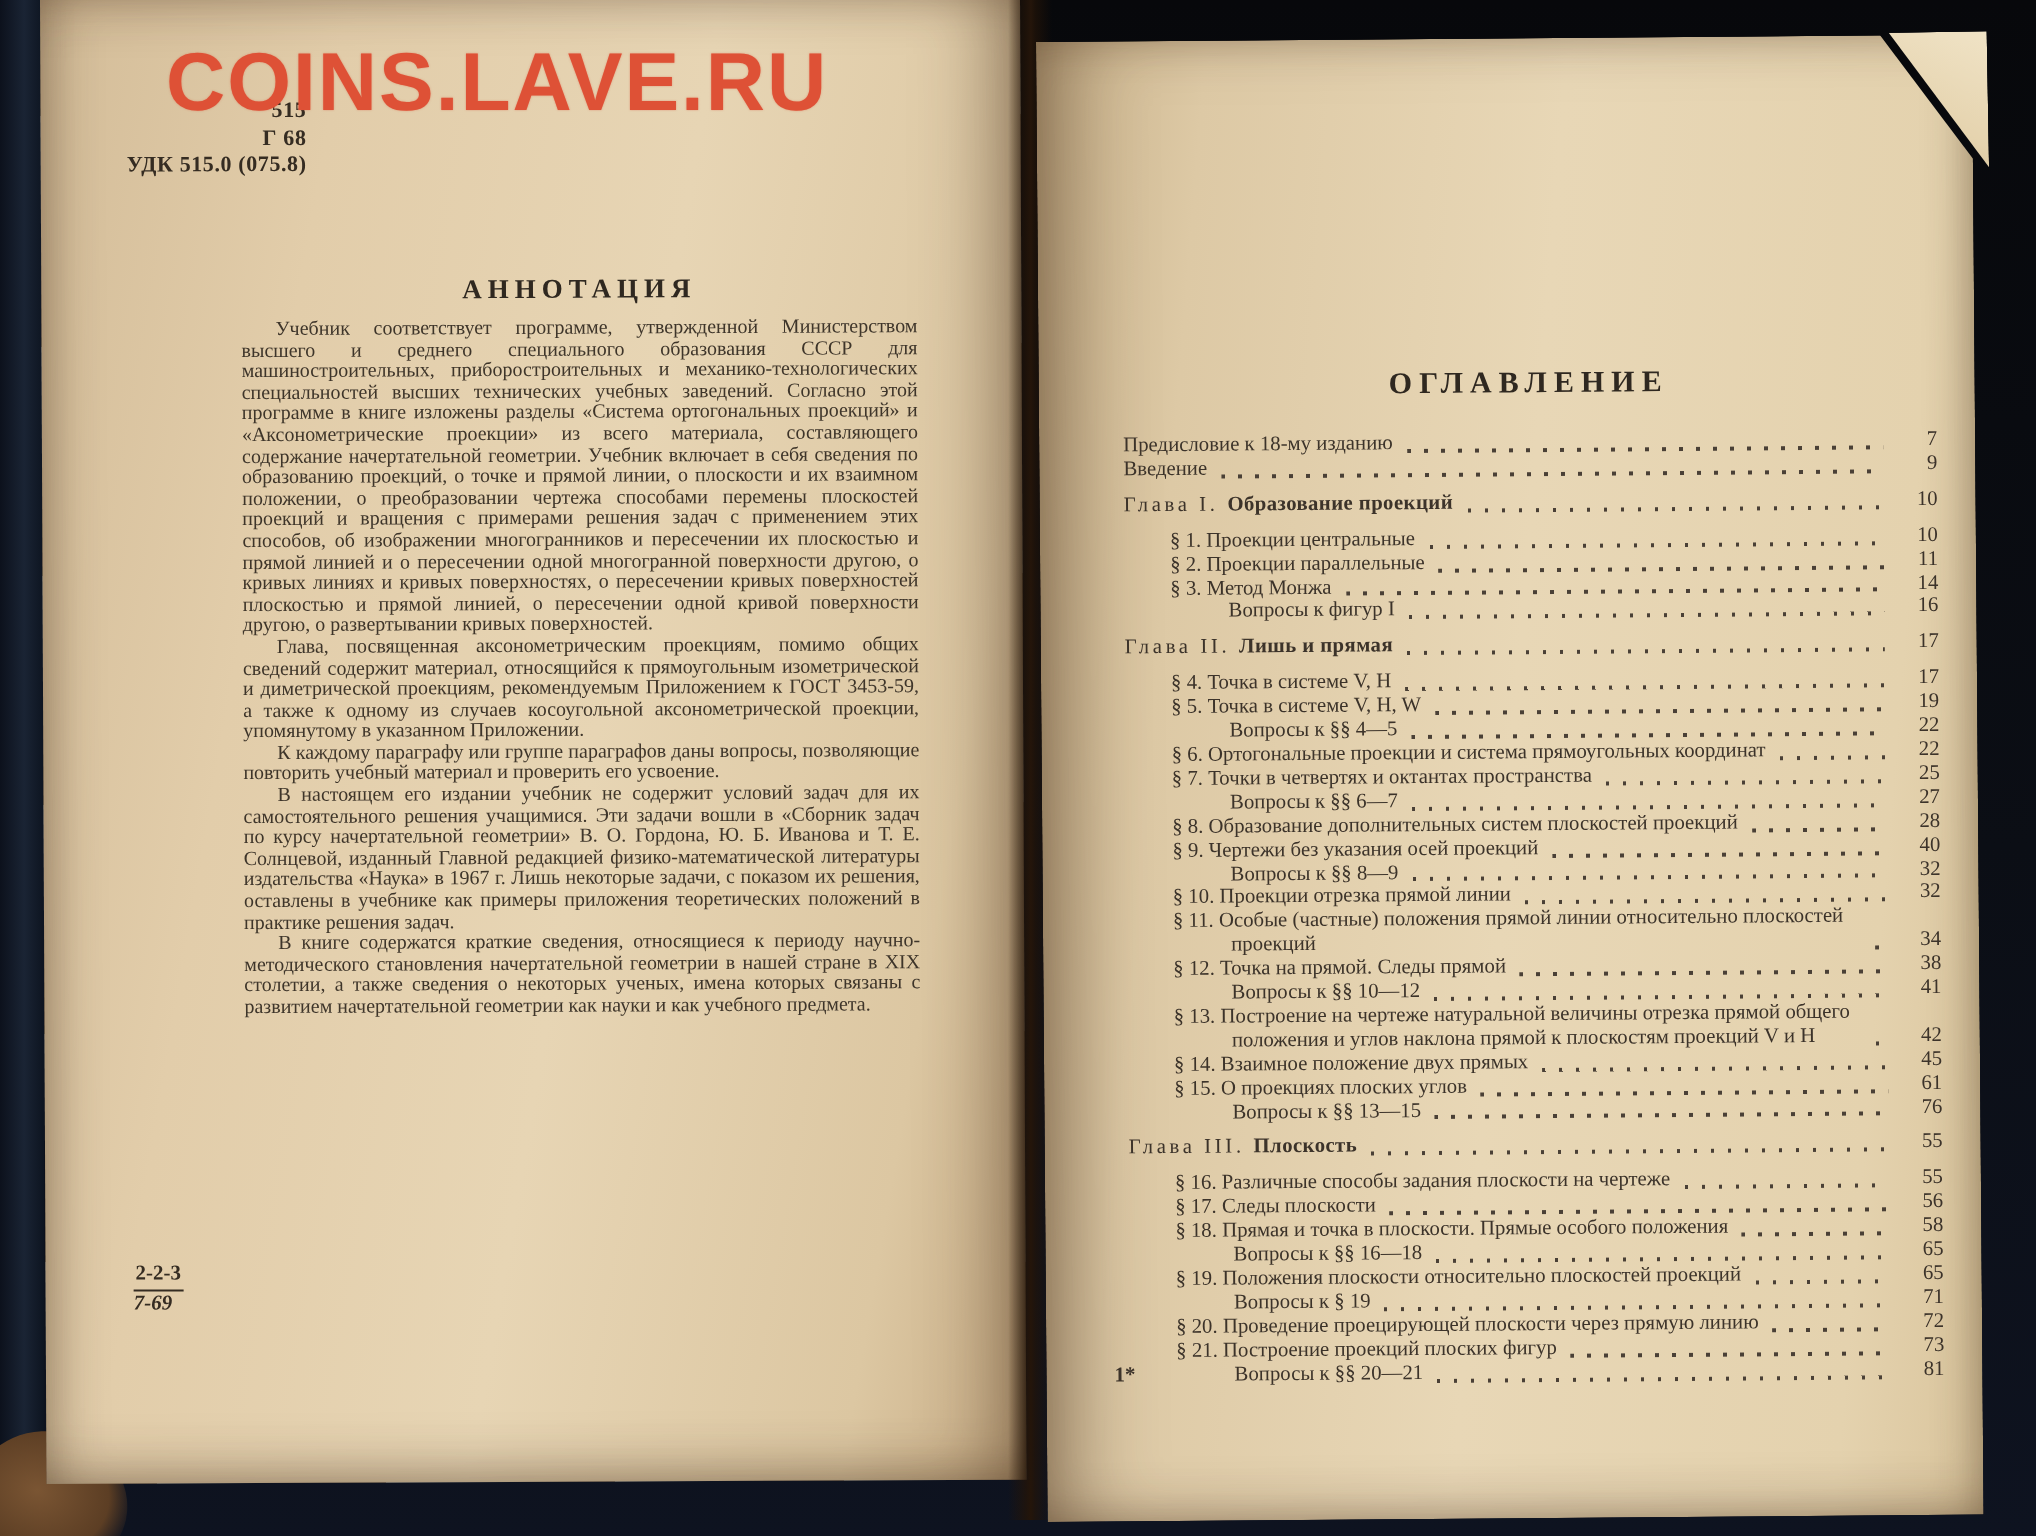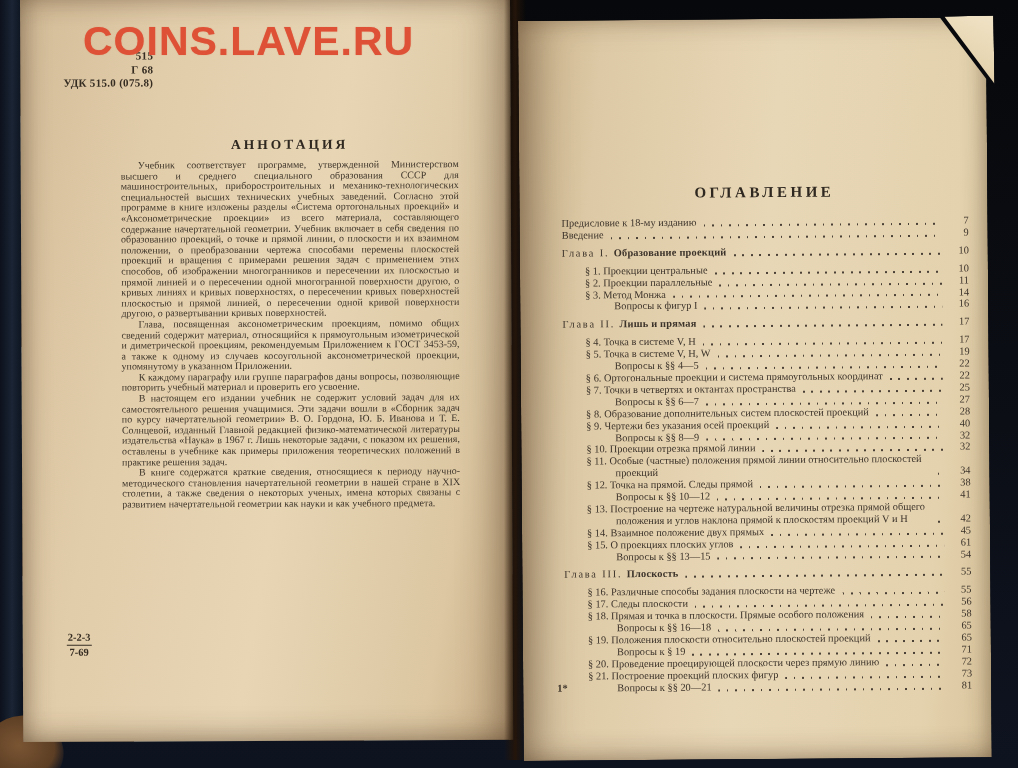--- a/index.html
+++ b/index.html
@@ -29,23 +29,23 @@
                inset 0 14px 26px -14px rgba(90,60,35,.22);
   }
   .codes{position:absolute;left:43px;top:50px;color:#352c22;font-weight:bold;
     font-size:11px;line-height:13.5px;letter-spacing:.3px;text-align:right;}
   .anno-title{position:absolute;left:100px;top:138px;width:338px;text-align:center;
     color:#2f2820;font-weight:bold;font-size:13.5px;letter-spacing:3px;}
   .anno-body{position:absolute;left:100px;top:161px;width:338px;color:#3e352a;
     font-size:10px;line-height:10.6px;text-align:justify;}
   .anno-body p{margin:0;text-indent:1.7em;}
   .print-fraction{position:absolute;left:44px;top:631px;color:#352c22;font-weight:bold;
-    font-size:10.5px;line-height:13px;text-align:center;}
+    font-size:10.5px;line-height:13px;text-align:left;}
   .print-fraction .num{display:inline-block;border-bottom:1.4px solid #352c22;padding:0 1px 1px;}
-  .print-fraction .den{display:block;}
+  .print-fraction .den{display:block;font-style:italic;}
   
   .spine{
     position:absolute;left:504px;top:0;width:22px;height:760px;
     background:linear-gradient(90deg,rgba(30,18,8,0) 0%,rgba(35,20,8,.75) 40%,#24150a 52%,rgba(35,20,8,.7) 62%,rgba(30,18,8,0) 100%);
   }
   
   .page-right{
     position:absolute;left:518px;top:21px;width:468px;height:740px;
     transform:rotate(-0.45deg);transform-origin:top left;
     background:linear-gradient(95deg,#c9b28b 0%,#ddc9a5 16%,#e8d7b6 50%,#e4d2ae 86%,#d9c49c 100%);
@@ -238,21 +238,21 @@
           <div class="toc-page">45</div>
         </div>
         <div class="toc-row section">
           <div class="toc-label">§ 15. О проекциях плоских углов</div>
           <div class="leader"></div>
           <div class="toc-page">61</div>
         </div>
         <div class="toc-row questions">
           <div class="toc-label">Вопросы к §§ 13—15</div>
           <div class="leader"></div>
-          <div class="toc-page">54</div>
+          <div class="toc-page">76</div>
         </div>
         <div class="toc-row chapter gap">
           <div class="toc-label"><span class="ch-prefix">Глава III. </span><span class="ch-title">Плоскость</span></div>
           <div class="leader"></div>
           <div class="toc-page">55</div>
         </div>
         <div class="toc-row section gap">
           <div class="toc-label">§ 16. Различные способы задания плоскости на чертеже</div>
           <div class="leader"></div>
           <div class="toc-page">55</div>

